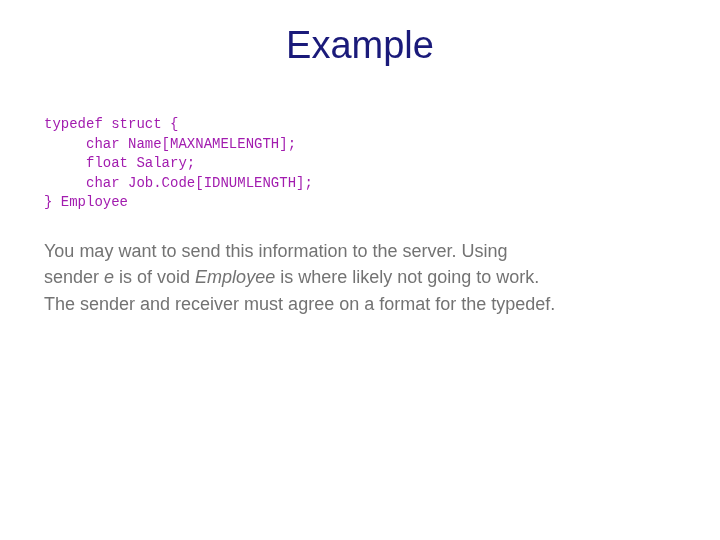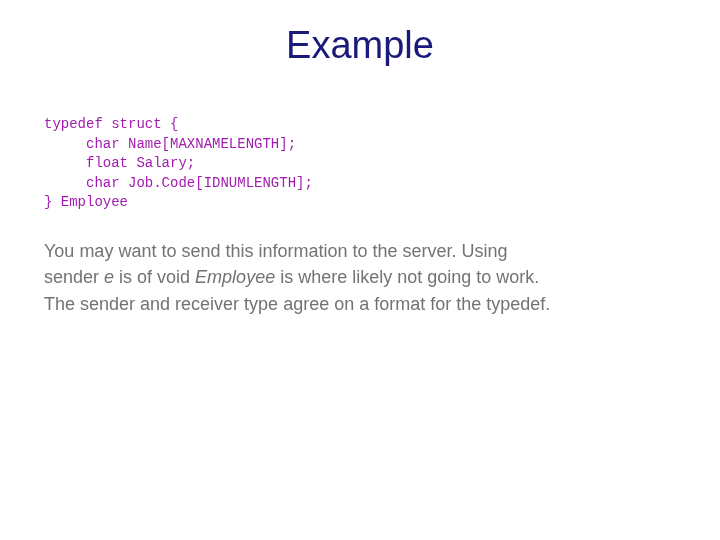--- a/index.html
+++ b/index.html
@@ -24,17 +24,17 @@
 <span>     float Salary;</span>
 <span>     char Job.Code[IDNUMLENGTH];</span>
 <span>} Employee</span></div>
 
   <div class="body">
     <p>You may want to send this information to the server.  Using</p>
     <p>
       <span>sender </span><span class="ital">e</span><span> is of void </span><span class="ital">Employee</span><span> is where likely not going to work.</span>
     </p>
     <p class="indent-line">
-      <span>The sender and receiver type agree on a format for the</span>
+      <span>The sender and receiver must agree on a format for the</span>
       <span>typedef.</span>
     </p>
   </div>
 </div>
 
 </body></html>

